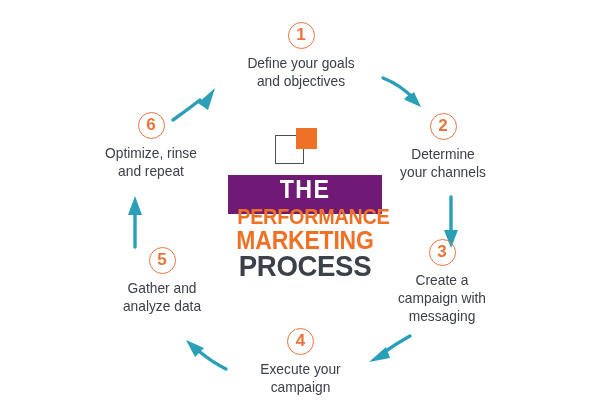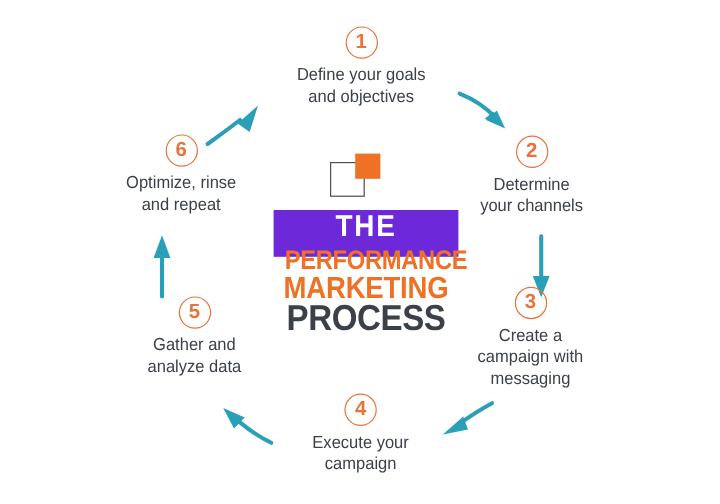--- a/index.html
+++ b/index.html
@@ -50,21 +50,21 @@
     height: 21px;
     background: #ef7125;
     box-sizing: border-box;
   }
   .logo-the-band {
     position: absolute;
     left: 0px;
     top: 47px;
     width: 154px;
     height: 39px;
-    background: #6d28d9;
+    background: #701a75;
   }
   .logo-the-text {
     position: absolute;
     left: 0;
     top: 0;
     width: 154px;
     height: 29px;
     line-height: 29px;
     text-align: center;
     color: #ffffff;

